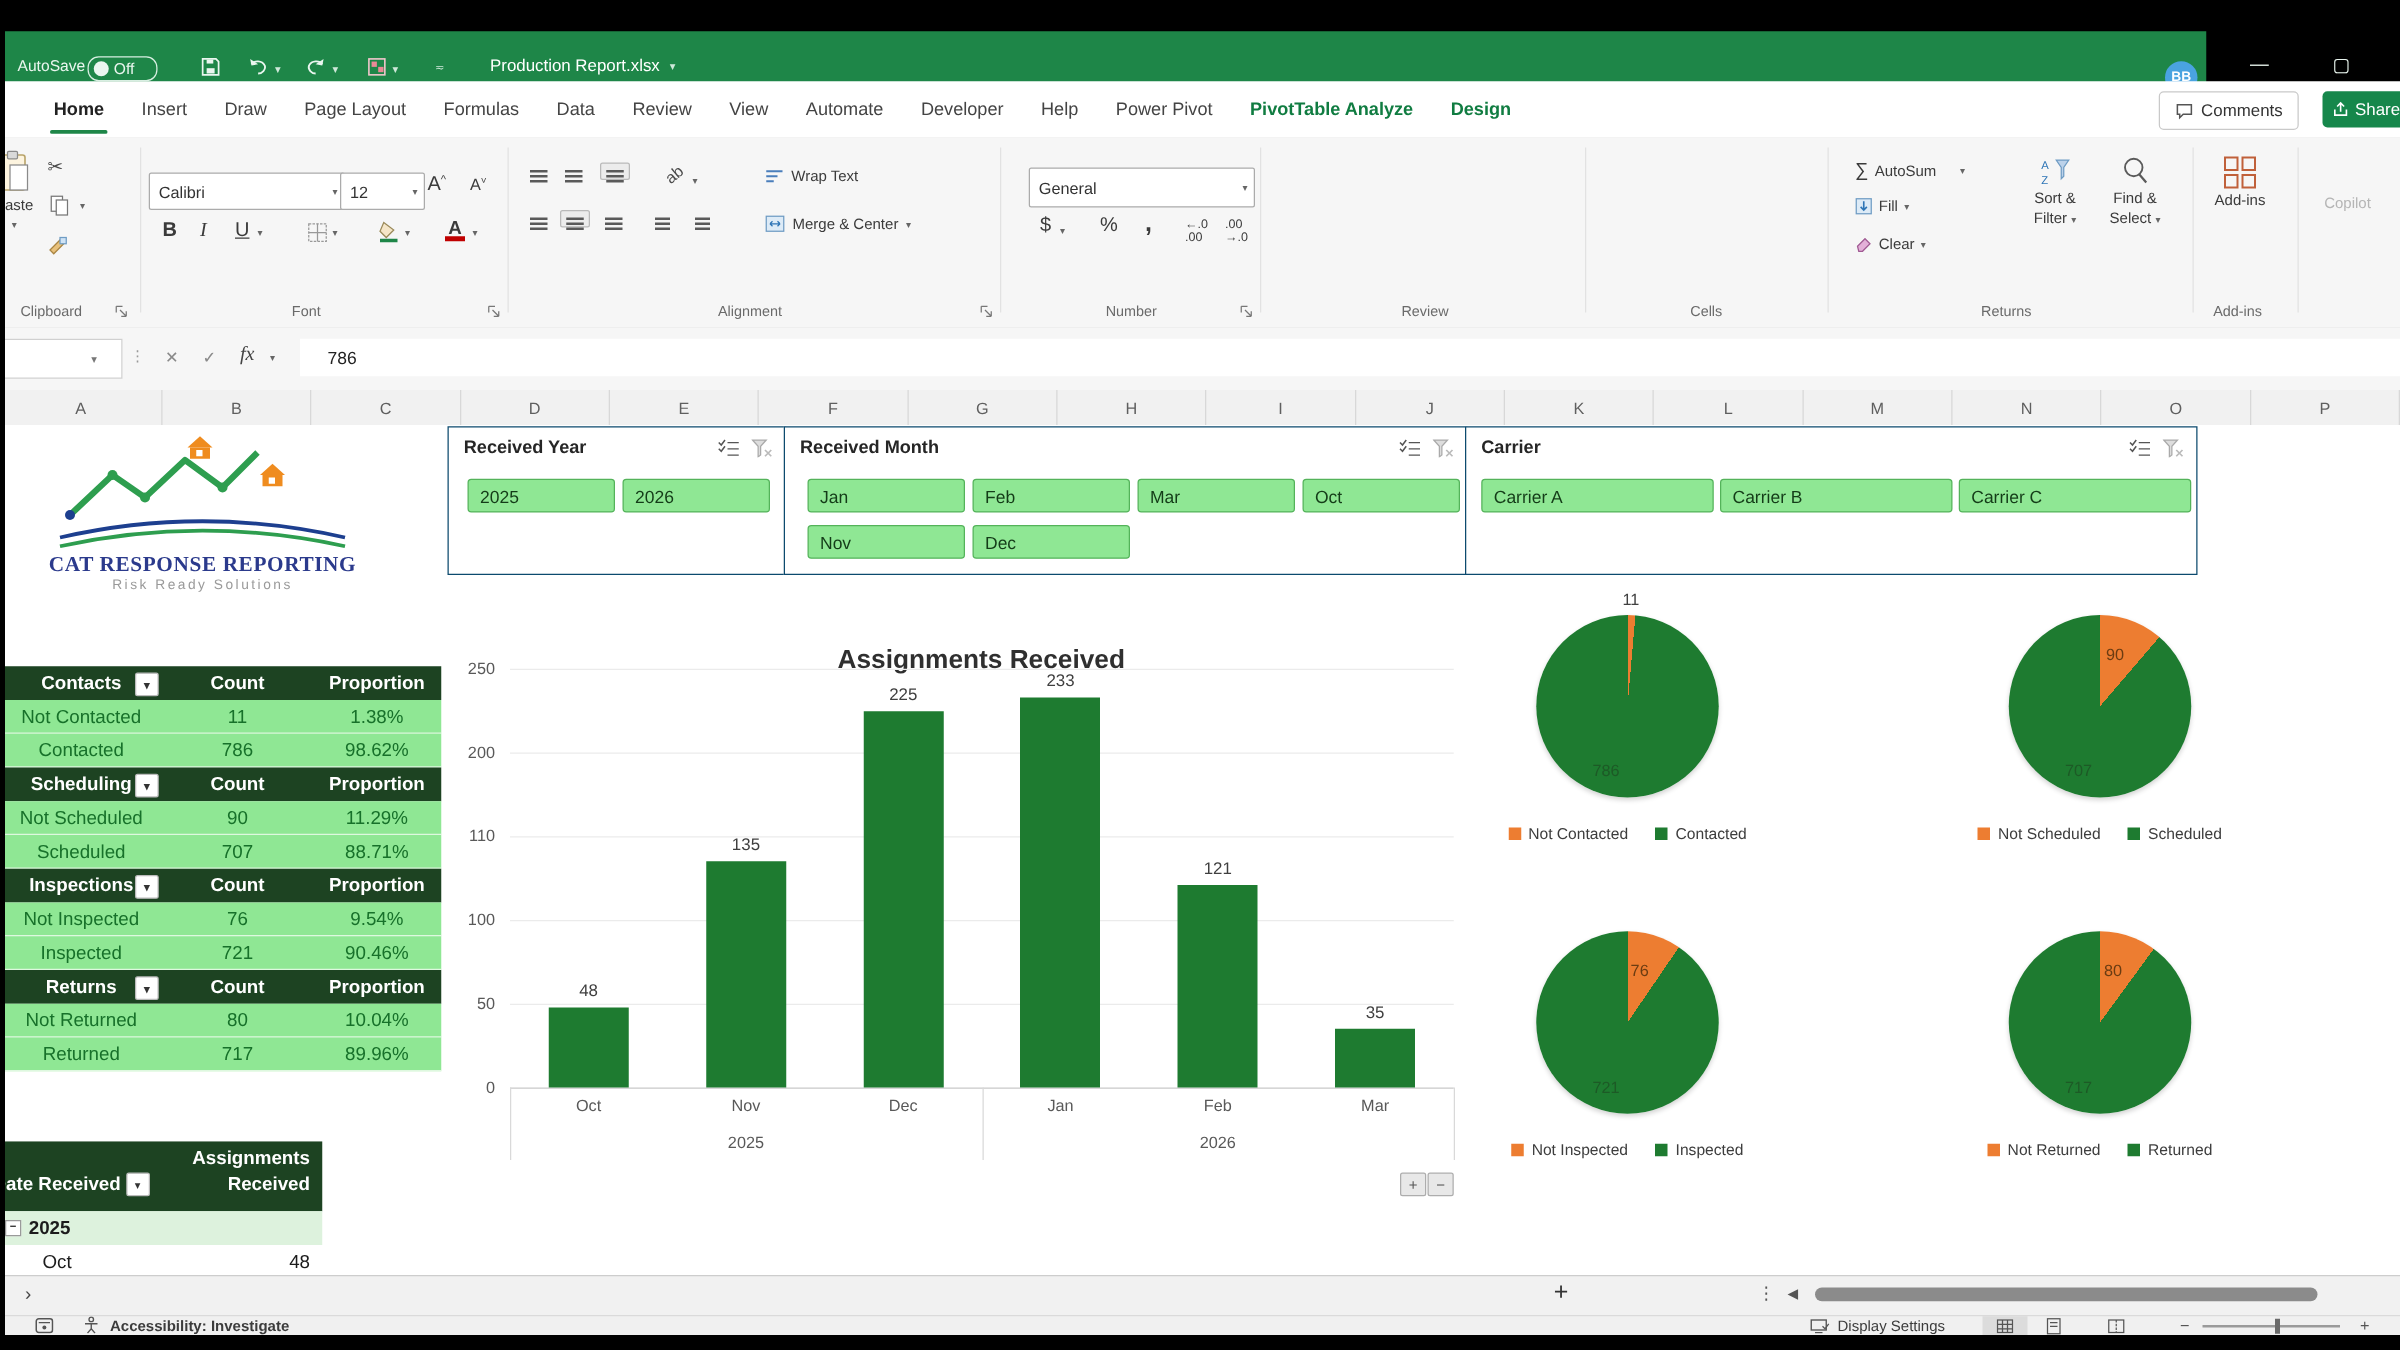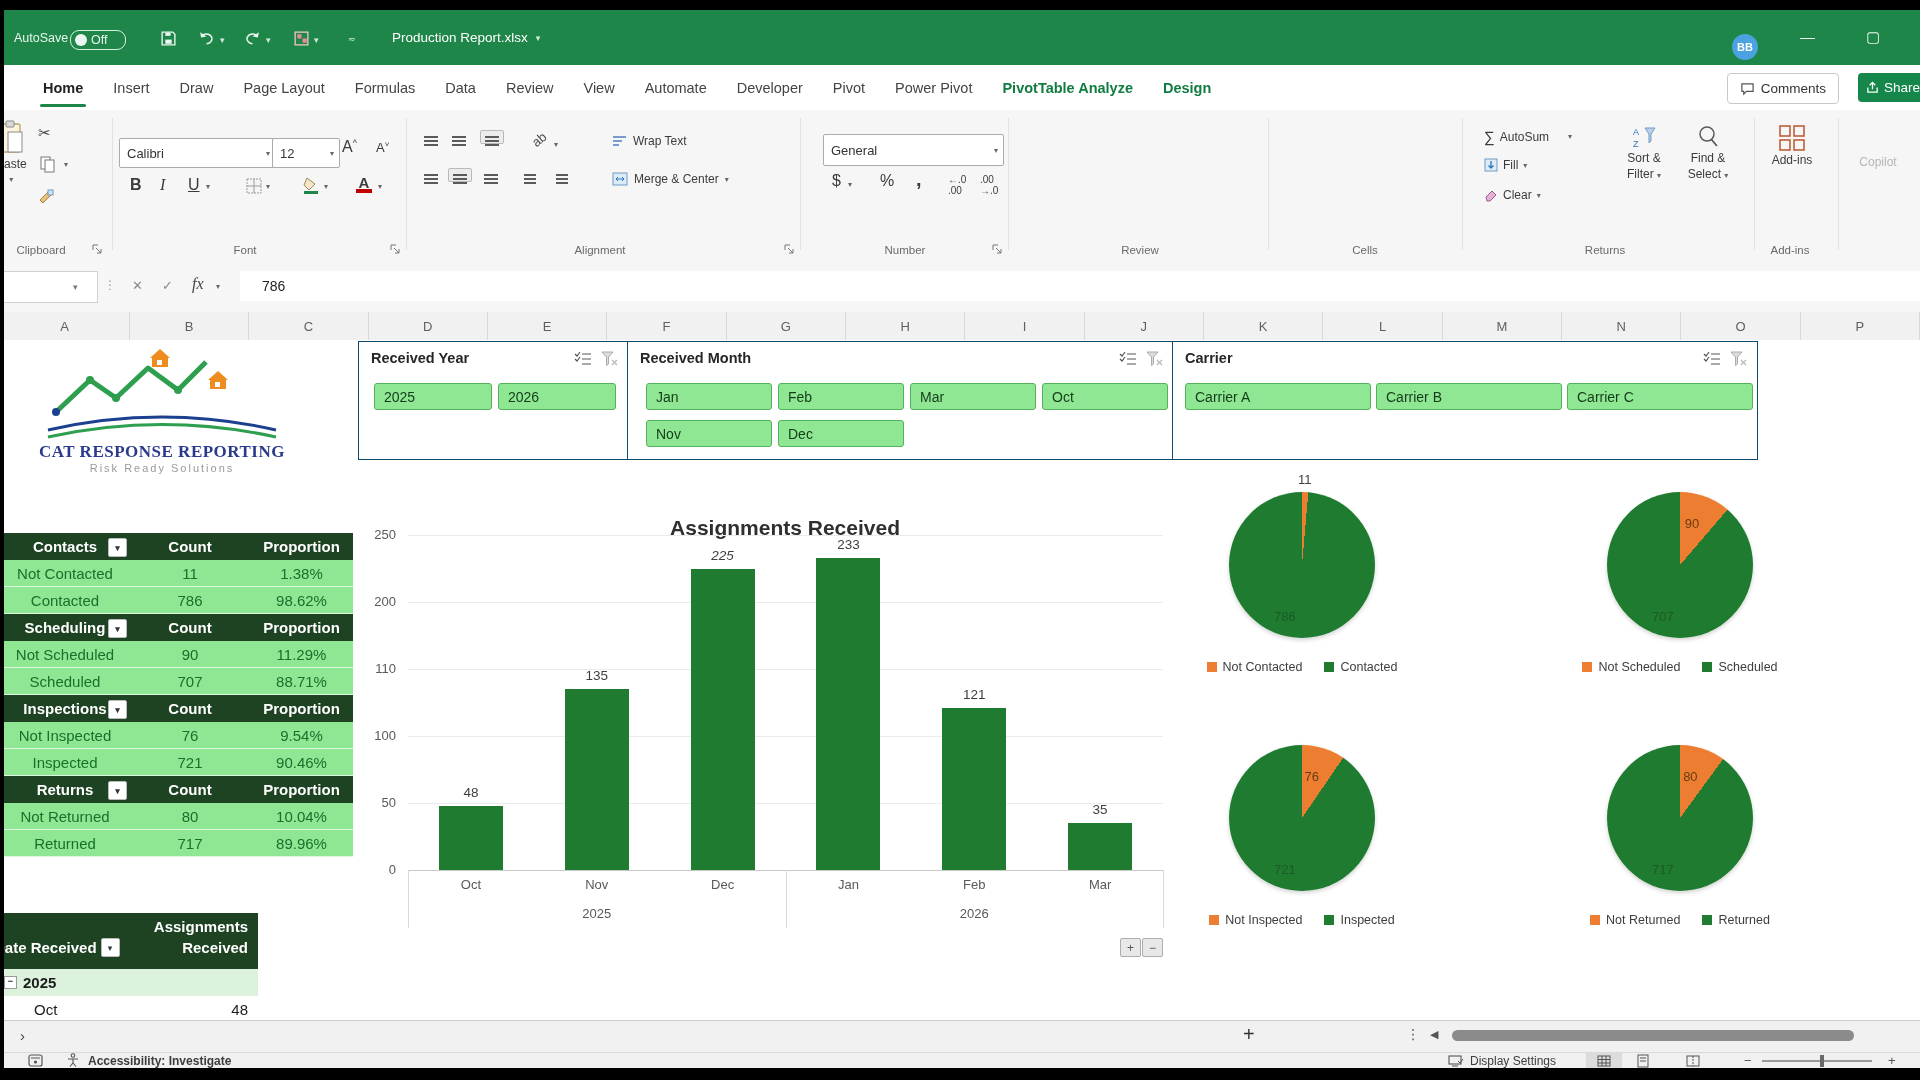--- a/index.html
+++ b/index.html
@@ -7,21 +7,21 @@
        font-family:"Liberation Sans",sans-serif;position:relative;-webkit-font-smoothing:antialiased}
   .abs{position:absolute}
   svg{display:block}
 
   
   #strip-top{left:0;top:0;width:1920px;height:8px;background:#000;z-index:60}
   #strip-bottom{left:0;top:1068px;width:1920px;height:12px;background:#000;z-index:60}
   #strip-left{left:0;top:0;width:4px;height:1080px;background:#000;z-index:60}
 
   
-  #titlebar{left:0;top:10px;width:1920px;height:57px;background:#1e8648;color:#fff}
+  #titlebar{left:0;top:25px;width:1765px;height:57px;background:#1e8648;color:#fff}
   #titlebar .tb-txt{font-size:12.5px;color:#eaf6ef}
   #autosave-pill{left:70px;top:20px;width:46px;height:18px;border:1px solid #d8efe2;border-radius:9px;display:flex;align-items:center;gap:4px;padding:0 4px}
   #autosave-knob{width:12px;height:12px;border-radius:50%;background:#eaf6ef}
   .tb-chev{color:#cfe9da;font-size:9px}
   #search-box{left:725px;top:17px;width:485px;height:38px;background:rgba(255,255,255,.52);border-radius:4px;display:flex;align-items:center;padding-left:18px;gap:9px}
   #search-box span{color:#5f8f77;font-size:14px}
   #avatar{left:1732px;top:24px;width:26px;height:26px;border-radius:50%;background:#4aa3e0;color:#fff;font-size:11px;font-weight:700;display:flex;align-items:center;justify-content:center}
   .win-ctl{color:#eaf6ef;font-size:15px}
 
   
@@ -172,21 +172,21 @@
       <div class="menu-tab active">Home</div>
       <div class="menu-tab">Insert</div>
       <div class="menu-tab">Draw</div>
       <div class="menu-tab">Page Layout</div>
       <div class="menu-tab">Formulas</div>
       <div class="menu-tab">Data</div>
       <div class="menu-tab">Review</div>
       <div class="menu-tab">View</div>
       <div class="menu-tab">Automate</div>
       <div class="menu-tab">Developer</div>
-      <div class="menu-tab">Pivot</div>
+      <div class="menu-tab">Help</div>
       <div class="menu-tab">Power Pivot</div>
       <div class="menu-tab contextual">PivotTable Analyze</div>
       <div class="menu-tab contextual">Design</div>
     </div>
   <div id="comments-btn" class="abs">
     <svg width="15" height="14" viewBox="0 0 16 15">
         <path d="M2 2h12v8H7l-3 3v-3H2z" fill="none" stroke="#555" stroke-width="1.3"></path>
       </svg>
     <span>Comments</span>
   </div>
@@ -620,21 +620,21 @@
       <div class="gridline" style="top: 195px;"></div>
       <div class="ylab" style="top: 187px;">250</div>
       <div style="position: absolute; left: 408px; top: 530px; width: 755px; height: 1px; background: rgb(201, 201, 201);"></div>
       <div class="bar" style="left: 438.917px; top: 465.68px; width: 64px; height: 64.32px; background: rgb(30, 123, 48);"></div>
       <div class="bar-val" style="left: 435.917px; top: 444.68px;">48</div>
       <div class="xlab" style="left: 435.917px; top: 537px;">Oct</div>
       <div class="bar" style="left: 564.75px; top: 349.1px; width: 64px; height: 180.9px; background: rgb(30, 123, 48);"></div>
       <div class="bar-val" style="left: 561.75px; top: 328.1px;">135</div>
       <div class="xlab" style="left: 561.75px; top: 537px;">Nov</div>
       <div class="bar" style="left: 690.583px; top: 228.5px; width: 64px; height: 301.5px; background: rgb(30, 123, 48);"></div>
-      <div class="bar-val" style="left: 687.583px; top: 207.5px; font-style: italic;">225</div>
+      <div class="bar-val" style="left: 687.583px; top: 207.5px;">225</div>
       <div class="xlab" style="left: 687.583px; top: 537px;">Dec</div>
       <div class="bar" style="left: 816.417px; top: 217.78px; width: 64px; height: 312.22px; background: rgb(30, 123, 48);"></div>
       <div class="bar-val" style="left: 813.417px; top: 196.78px;">233</div>
       <div class="xlab" style="left: 813.417px; top: 537px;">Jan</div>
       <div class="bar" style="left: 942.25px; top: 367.86px; width: 64px; height: 162.14px; background: rgb(30, 123, 48);"></div>
       <div class="bar-val" style="left: 939.25px; top: 346.86px;">121</div>
       <div class="xlab" style="left: 939.25px; top: 537px;">Feb</div>
       <div class="bar" style="left: 1068.08px; top: 483.1px; width: 64px; height: 46.9px; background: rgb(30, 123, 48);"></div>
       <div class="bar-val" style="left: 1065.08px; top: 462.1px;">35</div>
       <div class="xlab" style="left: 1065.08px; top: 537px;">Mar</div>

